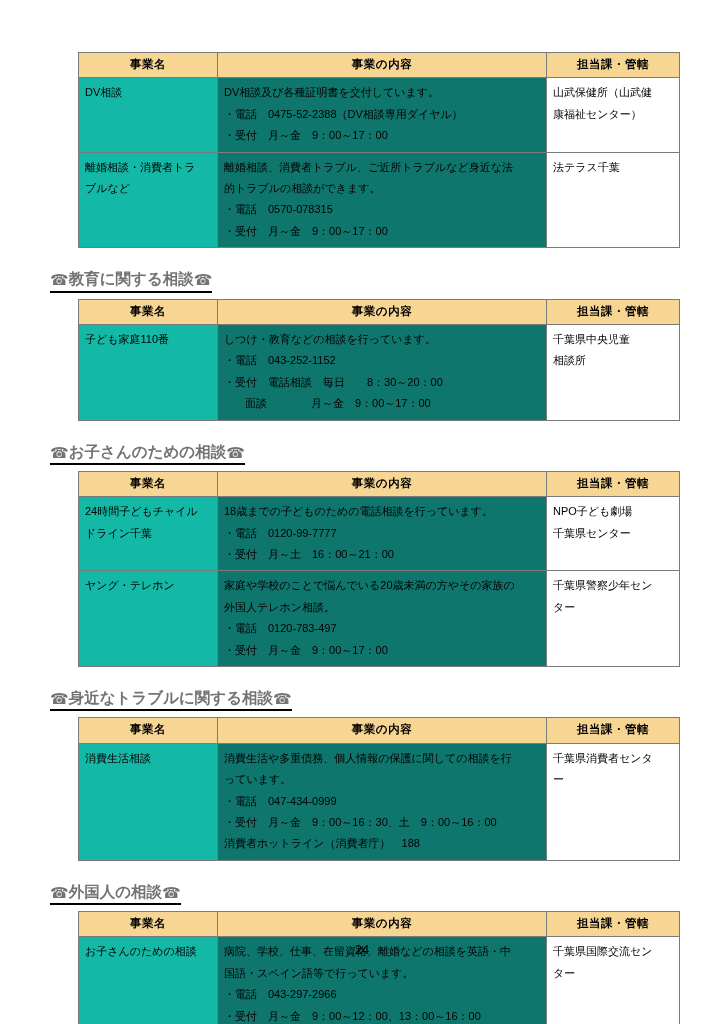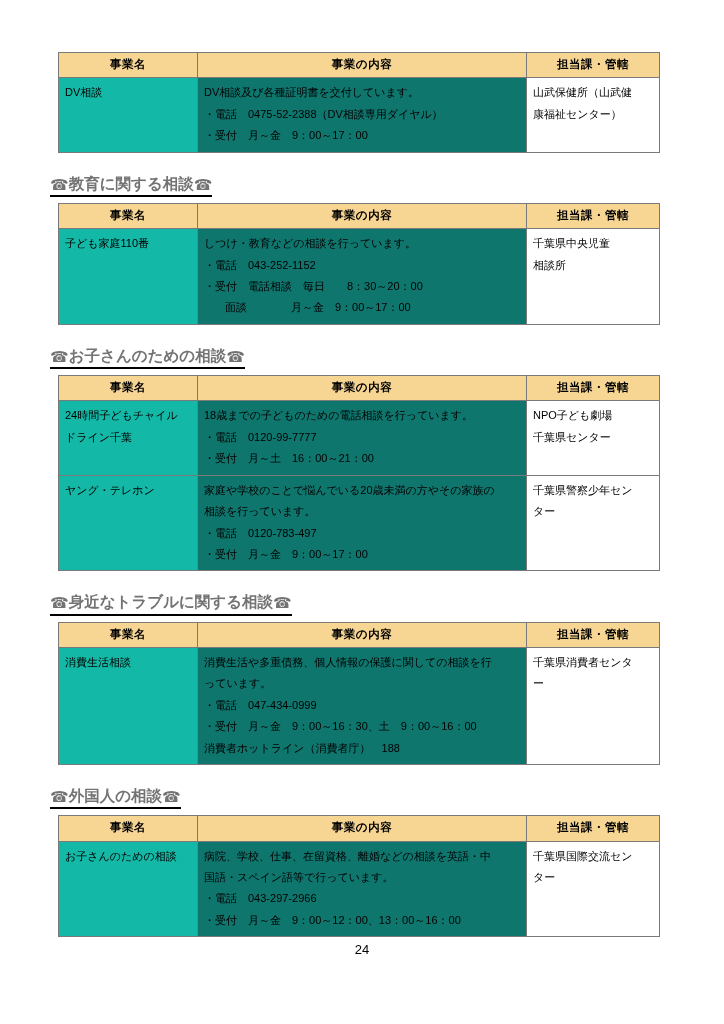--- a/index.html
+++ b/index.html
@@ -57,21 +57,21 @@
     font-family: "DejaVu Sans", sans-serif;
     font-size: 15px;
     font-weight: bold;
     vertical-align: -1px;
   }
 
   
   table.consult {
     border-collapse: collapse;
     width: 601px;
-    margin-left: 8px;
+    margin-left: 28px;
     table-layout: fixed;
     background: #ffffff;
   }
   table.consult th,
   table.consult td {
     border: 1px solid #7a7a7a;
     vertical-align: top;
     padding: 4px 6px 5px 6px;
     font-size: 11px;
     line-height: 1.95;
@@ -145,20 +145,35 @@
               <td class="c-body">
                 <span class="line">DV相談及び各種証明書を交付しています。</span>
                 <span class="line">・電話　0475-52-2388（DV相談専用ダイヤル）</span>
                 <span class="line">・受付　月～金　9：00～17：00</span>
               </td>
               <td class="c-dept">
                 <span class="line">山武保健所（山武健</span>
                 <span class="line">康福祉センター）</span>
               </td>
             </tr>
+            <tr>
+              <td class="c-name">
+                <span class="line">離婚相談・消費者トラ</span>
+                <span class="line">ブルなど</span>
+              </td>
+              <td class="c-body">
+                <span class="line">離婚相談、消費者トラブル、ご近所トラブルなど身近な法</span>
+                <span class="line">的トラブルの相談ができます。</span>
+                <span class="line">・電話　0570-078315</span>
+                <span class="line">・受付　月～金　9：00～17：00</span>
+              </td>
+              <td class="c-dept">
+                <span class="line">法テラス千葉</span>
+              </td>
+            </tr>
           </tbody>
         </table>
       </div>
       <div class="section-block">
         <div class="heading-wrap"><h2 class="section-heading"><span class="tel-glyph">☎</span><span>教育に関する相談</span><span class="tel-glyph">☎</span></h2></div>
         <table class="consult">
           <colgroup>
             <col class="col-name">
             <col class="col-body">
             <col class="col-dept">
@@ -219,21 +234,21 @@
                 <span class="line">NPO子ども劇場</span>
                 <span class="line">千葉県センター</span>
               </td>
             </tr>
             <tr>
               <td class="c-name">
                 <span class="line">ヤング・テレホン</span>
               </td>
               <td class="c-body">
                 <span class="line">家庭や学校のことで悩んでいる20歳未満の方やその家族の</span>
-                <span class="line">相談を行っています。</span>
+                <span class="line">外国人テレホン相談。</span>
                 <span class="line">・電話　0120-783-497</span>
                 <span class="line">・受付　月～金　9：00～17：00</span>
               </td>
               <td class="c-dept">
                 <span class="line">千葉県警察少年セン</span>
                 <span class="line">ター</span>
               </td>
             </tr>
           </tbody>
         </table>

